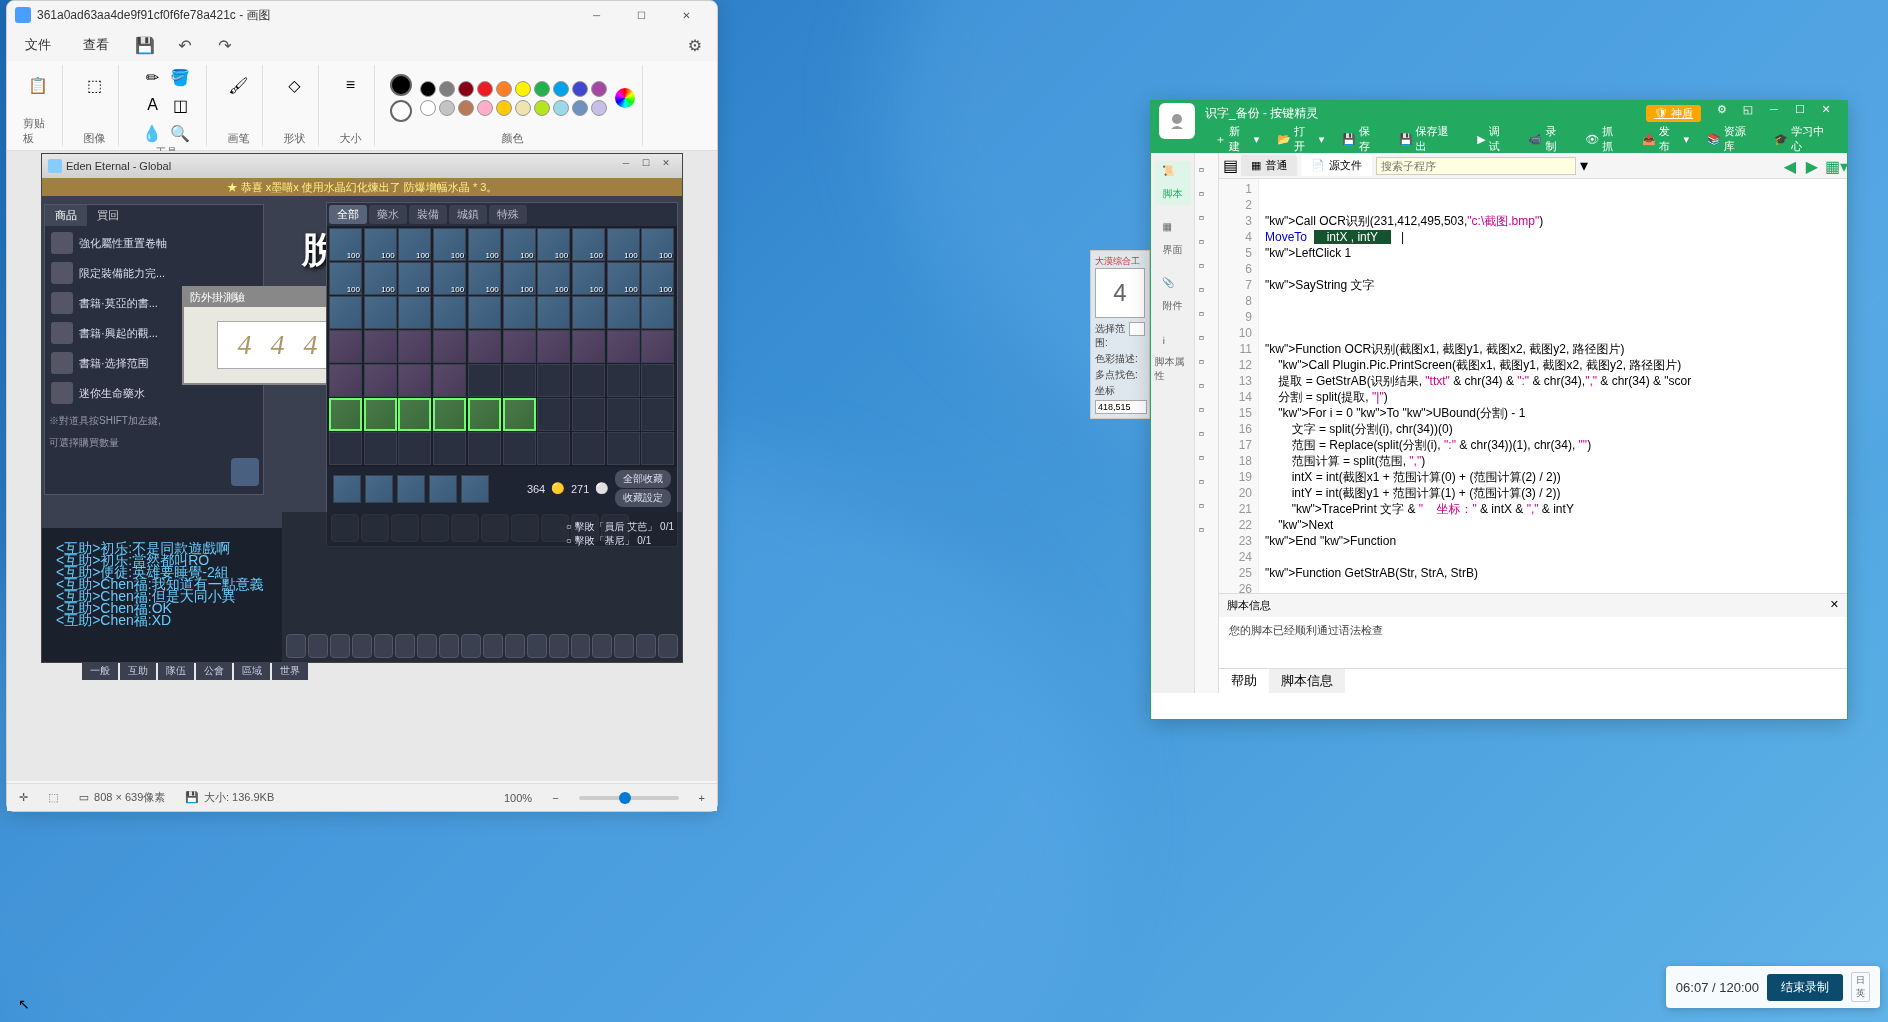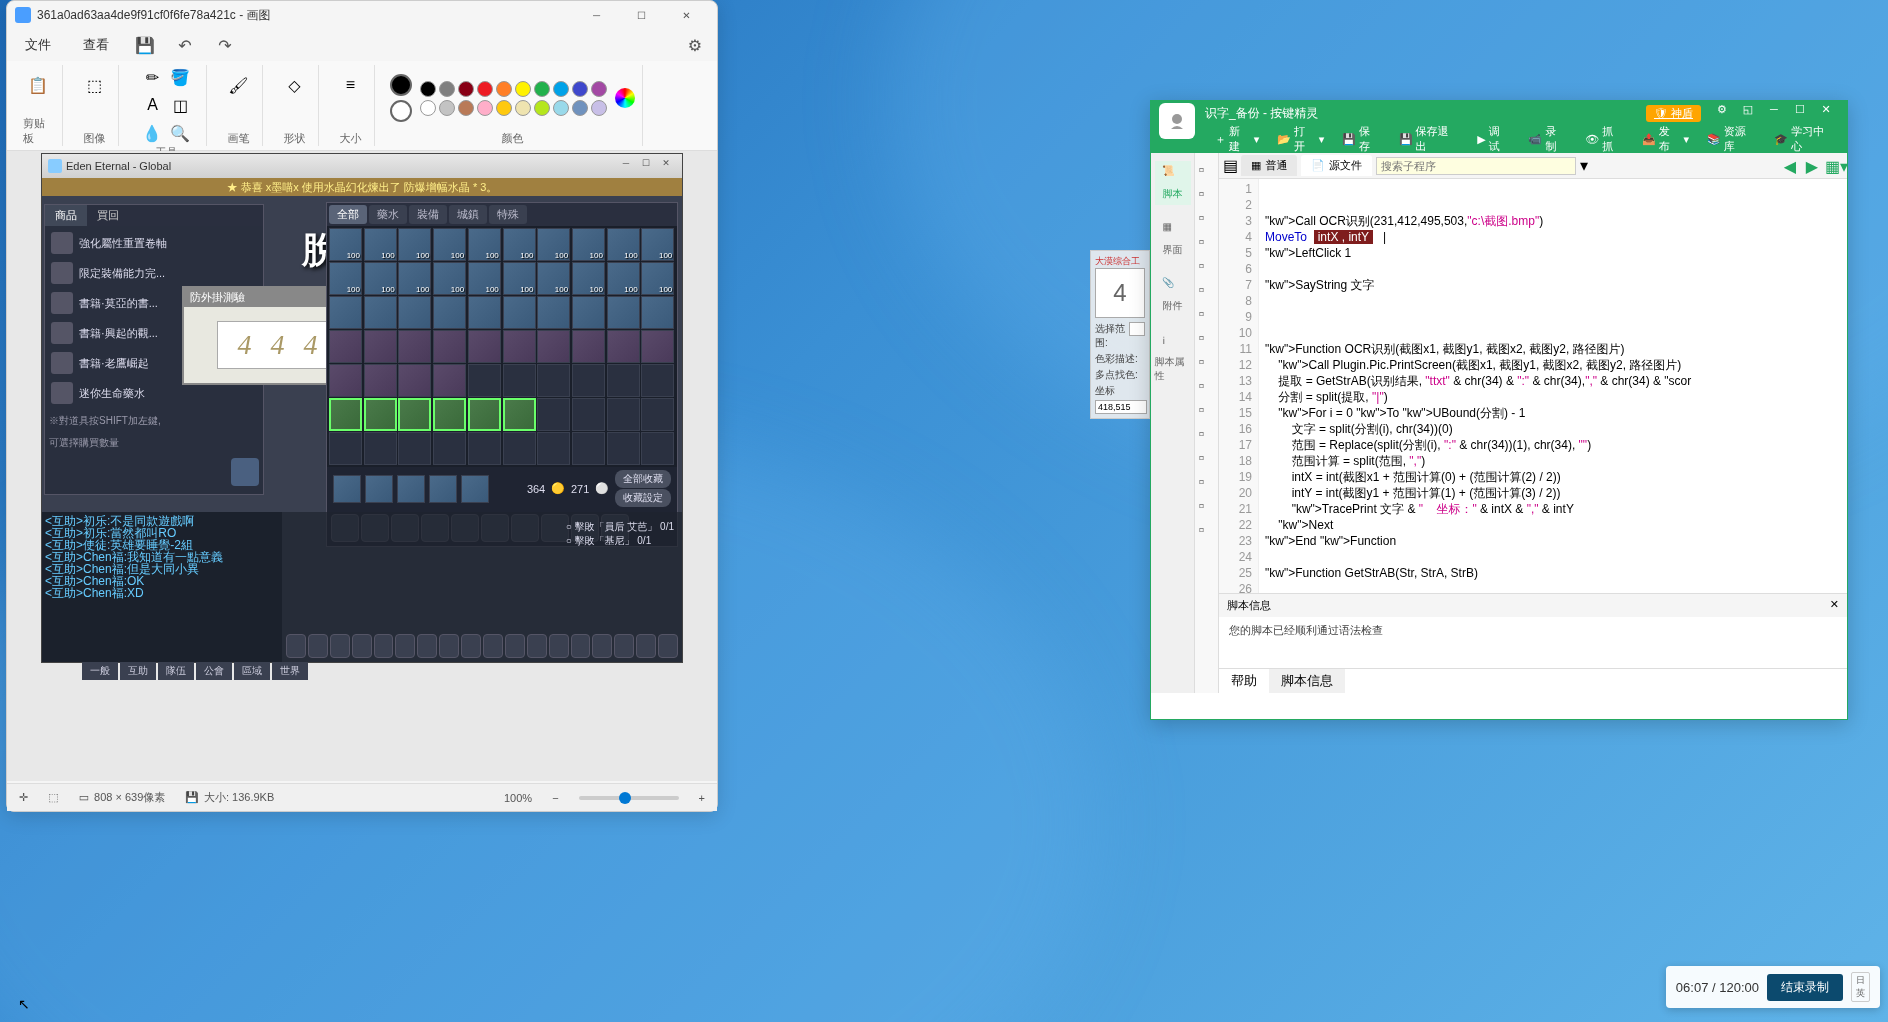--- a/index.html
+++ b/index.html
@@ -71,21 +71,21 @@
 .inv-slot.potion { background: linear-gradient(135deg, #4a6a8a, #3a5a7a); }
 .inv-slot.green { background: linear-gradient(135deg, #4a7a4a, #3a6a3a); border: 2px solid #6aff6a; }
 .inv-qty { position: absolute; bottom: 0; right: 1px; font-size: 8px; color: #fff; text-shadow: 1px 1px 1px #000; }
 .inv-bottom { display: flex; padding: 3px 6px; align-items: center; gap: 6px; font-size: 11px; color: #dde; }
 .inv-footer-btn { padding: 2px 8px; background: #4a5060; border-radius: 8px; font-size: 10px; cursor: pointer; }
 
 .skill-bar { position: absolute; bottom: 42px; left: 270px; display: flex; gap: 3px; }
 .skill-slot { width: 28px; height: 28px; background: #3a4050; border: 1px solid #556; border-radius: 4px; }
 
 .game-bottom-bar { position: absolute; bottom: 0; left: 0; right: 0; height: 150px; display: flex; }
-.chat-box { width: 240px; background: rgba(20,25,35,0.8); padding: 3px; font-size: 12px; overflow: hidden; }
+.chat-box { width: 240px; background: rgba(20,25,35,0.8); padding: 14px; font-size: 14px; overflow: hidden; margin-top: 16px; }
 .chat-line { color: #66ccff; line-height: 12px; }
 .bottom-nav { position: absolute; bottom: 2px; left: 40px; display: flex; gap: 2px; }
 .nav-btn { padding: 2px 8px; font-size: 10px; background: #3a4050; color: #ccd; cursor: pointer; }
 
 
 .ide-window { position: absolute; right: 40px; top: 100px; width: 698px; height: 620px; background: #fff; border: 1px solid #24a961; border-radius: 0; box-shadow: 0 4px 20px rgba(0,0,0,0.2); }
 .ide-titlebar { height: 24px; background: #24a961; display: flex; align-items: center; padding: 0 8px; color: #fff; font-size: 12px; }
 .ide-title-icon { width: 36px; height: 36px; background: #fff; border-radius: 6px; margin-right: 10px; margin-top: 16px; display: flex; align-items: center; justify-content: center; }
 .ide-title-text { flex: 1; font-size: 12px; }
 .ide-title-badge { background: #ffa500; color: #fff; padding: 1px 8px; border-radius: 3px; font-size: 11px; margin-right: 8px; text-decoration: underline; }
@@ -112,21 +112,21 @@
 .ide-arrow { width: 18px; height: 18px; cursor: pointer; color: #24a961; text-align: center; }
 
 .code-editor { flex: 1; display: flex; background: #fff; font-family: Consolas, monospace; font-size: 12px; overflow: hidden; }
 .line-numbers { width: 40px; background: #f8f8f8; text-align: right; padding: 2px 6px 2px 0; color: #999; border-right: 1px solid #eee; }
 .line-numbers div { line-height: 16px; }
 .code-lines { flex: 1; padding: 2px 6px; }
 .code-lines div { line-height: 16px; white-space: pre; }
 .kw { color: #0000cc; }
 .str { color: #cc0088; }
 .url { color: #0066cc; text-decoration: underline; }
-.sel { background: #7f1d1d; color: #fff; padding: 0 4px; }
+.sel { background: #14532d; color: #fff; padding: 0 13px; }
 
 .ide-info-panel { height: 100px; border-top: 1px solid #ddd; display: flex; flex-direction: column; }
 .info-header { display: flex; justify-content: space-between; padding: 4px 8px; font-size: 11px; background: #f5f5f5; }
 .info-body { flex: 1; padding: 6px 10px; font-size: 11px; color: #444; }
 .info-tabs { display: flex; border-top: 1px solid #ddd; }
 .info-tab { padding: 3px 12px; font-size: 13px; cursor: pointer; }
 .info-tab.active { background: #f0f0f0; }
 
 
 .helper-panel { position: absolute; right: 738px; top: 250px; width: 60px; background: rgba(240,240,240,0.9); border: 1px solid #ccc; padding: 4px; font-size: 10px; }
@@ -269,21 +269,21 @@
               <div class="panel-item">
                 <div class="panel-item-icon"></div>
                 <span>書籍·莫亞的書...</span>
               </div>
               <div class="panel-item">
                 <div class="panel-item-icon"></div>
                 <span>書籍·興起的觀...</span>
               </div>
               <div class="panel-item">
                 <div class="panel-item-icon"></div>
-                <span>書籍·老鷹崛起</span>
+                <span>書籍·选择范围</span>
               </div>
               <div class="panel-item">
                 <div class="panel-item-icon"></div>
                 <span>迷你生命藥水</span>
               </div>
             </div>
           <div class="panel-note">※對道具按SHIFT加左鍵,</div>
           <div class="panel-note">可選擇購買數量</div>
           <div style="padding:4px;text-align:right"><span style="width:28px;height:28px;background:#4a6080;display:inline-block;border-radius:4px"></span></div>
         </div>

